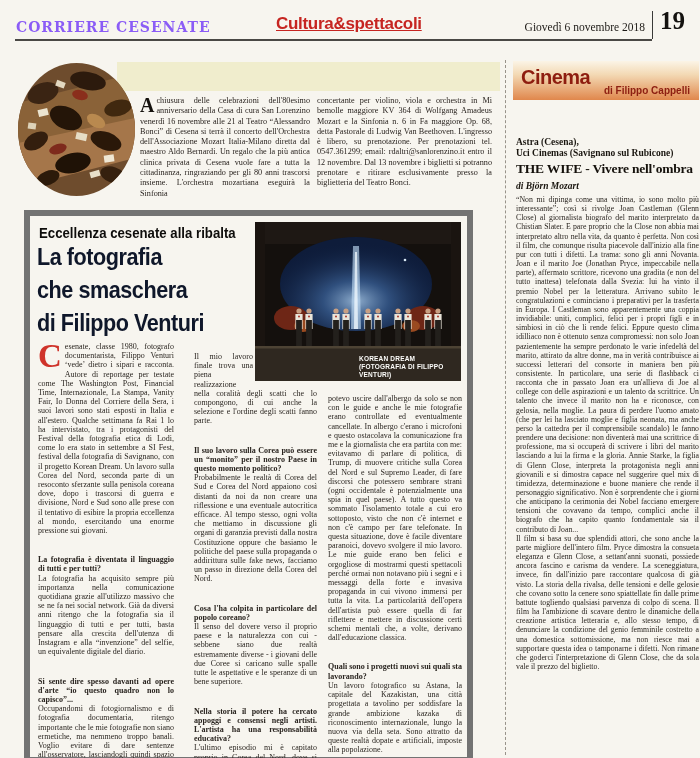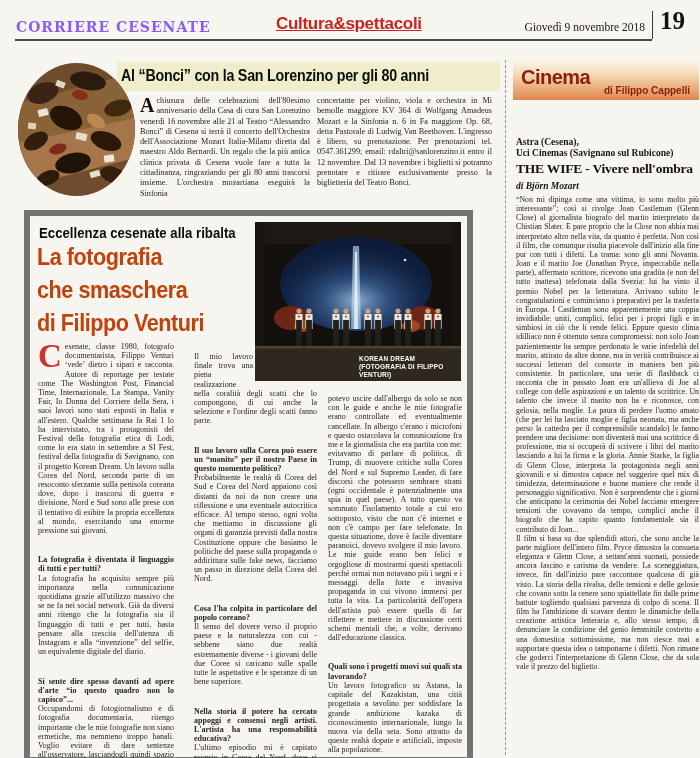--- a/index.html
+++ b/index.html
@@ -27,21 +27,21 @@
   .top-col.ca{left:140px;width:170px;}
   .top-col.cb{left:317px;width:175px;}
   .dropcap-black::first-letter{float:left;font-size:20px;line-height:17px;font-weight:bold;
          color:#14110d;padding:1px 2px 0 0;}
   
   .main-box{position:absolute;left:24px;top:210px;width:437px;height:541px;border:6px solid #737373;}
   .kicker{position:absolute;left:9px;top:8px;font-family:"Liberation Sans",sans-serif;font-weight:bold;
          font-size:15px;color:#0e0d0b;white-space:nowrap;}
   .kicker span{display:inline-block;transform:scaleX(0.88);transform-origin:left center;}
   .m-headline{position:absolute;left:7px;top:24px;font-family:"Liberation Sans",sans-serif;
-         font-weight:bold;font-size:24px;line-height:33px;letter-spacing:-0.5px;color:#c2410c;}
+         font-weight:bold;font-size:24px;line-height:33px;letter-spacing:-0.5px;color:#0f172a;}
   .m-headline div{transform:scaleX(0.9);transform-origin:left center;white-space:nowrap;}
   .kphoto{position:absolute;left:225px;top:6px;width:206px;height:159px;margin:0;}
   .kphoto svg{display:block;}
   .kcaption{position:absolute;left:104px;top:133px;font-family:"Liberation Sans",sans-serif;
          font-weight:bold;font-size:6.5px;line-height:8px;letter-spacing:0.2px;color:#fdfdfb;}
   .mcol{position:absolute;font-size:8px;line-height:9.2px;text-align:justify;color:#2a2520;}
   .mcol p{margin:0;}
   .mcol p.q{font-weight:bold;margin-top:20px;}
   .mcol1{left:8px;top:126px;width:136px;height:412px;}
   .mcol2{left:164px;top:136px;width:123px;height:404px;}
@@ -68,27 +68,26 @@
          line-height:9.15px;text-align:justify;color:#2a2520;overflow:hidden;}
   .review p{margin:0;}
 </style>
 </head>
 <body>
 
 <div class="page">
 
   <div class="brand">CORRIERE CESENATE</div>
   <div class="section-title">Cultura&amp;spettacoli</div>
-  <div class="date">Giovedì 9 novembre 2018</div>
+  <div class="date">Giovedì 6 novembre 2018</div>
   <div class="mast-vrule"></div>
   <div class="pagenum">19</div>
   <div class="mast-hrule"></div>
 
   <div class="band"></div>
-  <h1 class="top-headline"><span>Al “Bonci” con la San Lorenzino per gli 80 anni</span></h1>
 
   <div class="circle-photo">
     <svg width="117" height="133" viewBox="0 0 117 133" xmlns="http://www.w3.org/2000/svg">
       <rect width="117" height="133" fill="#6e4c2d"></rect>
       <polygon points="0,40 117,10 117,70 0,110" fill="#8a6238"></polygon>
       <polygon points="0,80 117,55 117,95 0,125" fill="#a5764a"></polygon>
       <ellipse cx="25" cy="30" rx="16" ry="10" fill="#3a2413" transform="rotate(-20 25 30)"></ellipse>
       <ellipse cx="70" cy="18" rx="18" ry="9" fill="#2c1a0d" transform="rotate(10 70 18)"></ellipse>
       <ellipse cx="100" cy="45" rx="14" ry="8" fill="#40280f" transform="rotate(-15 100 45)"></ellipse>
       <ellipse cx="48" cy="55" rx="17" ry="11" fill="#241508" transform="rotate(25 48 55)"></ellipse>

